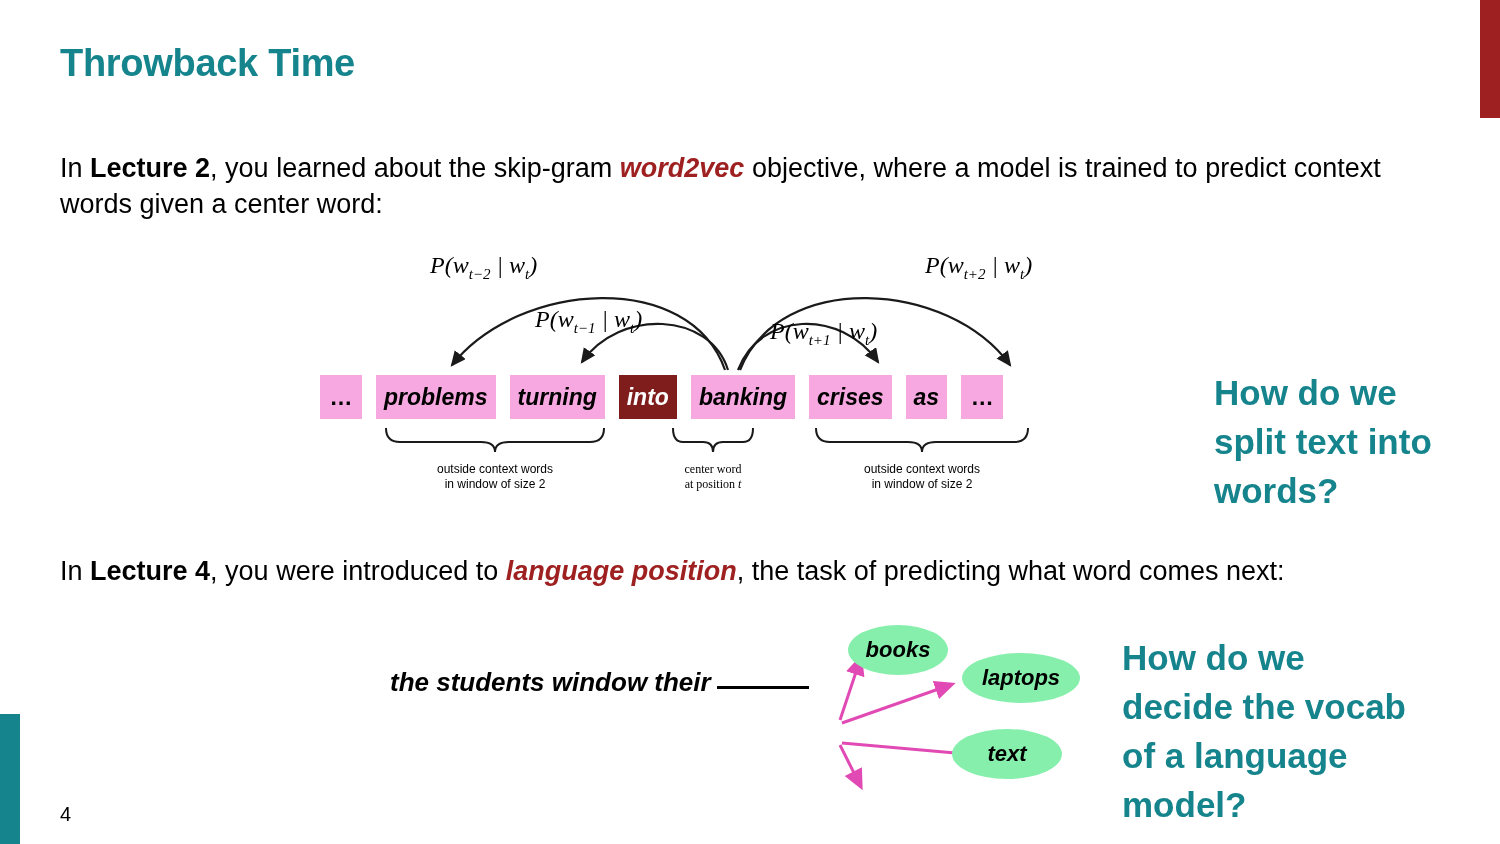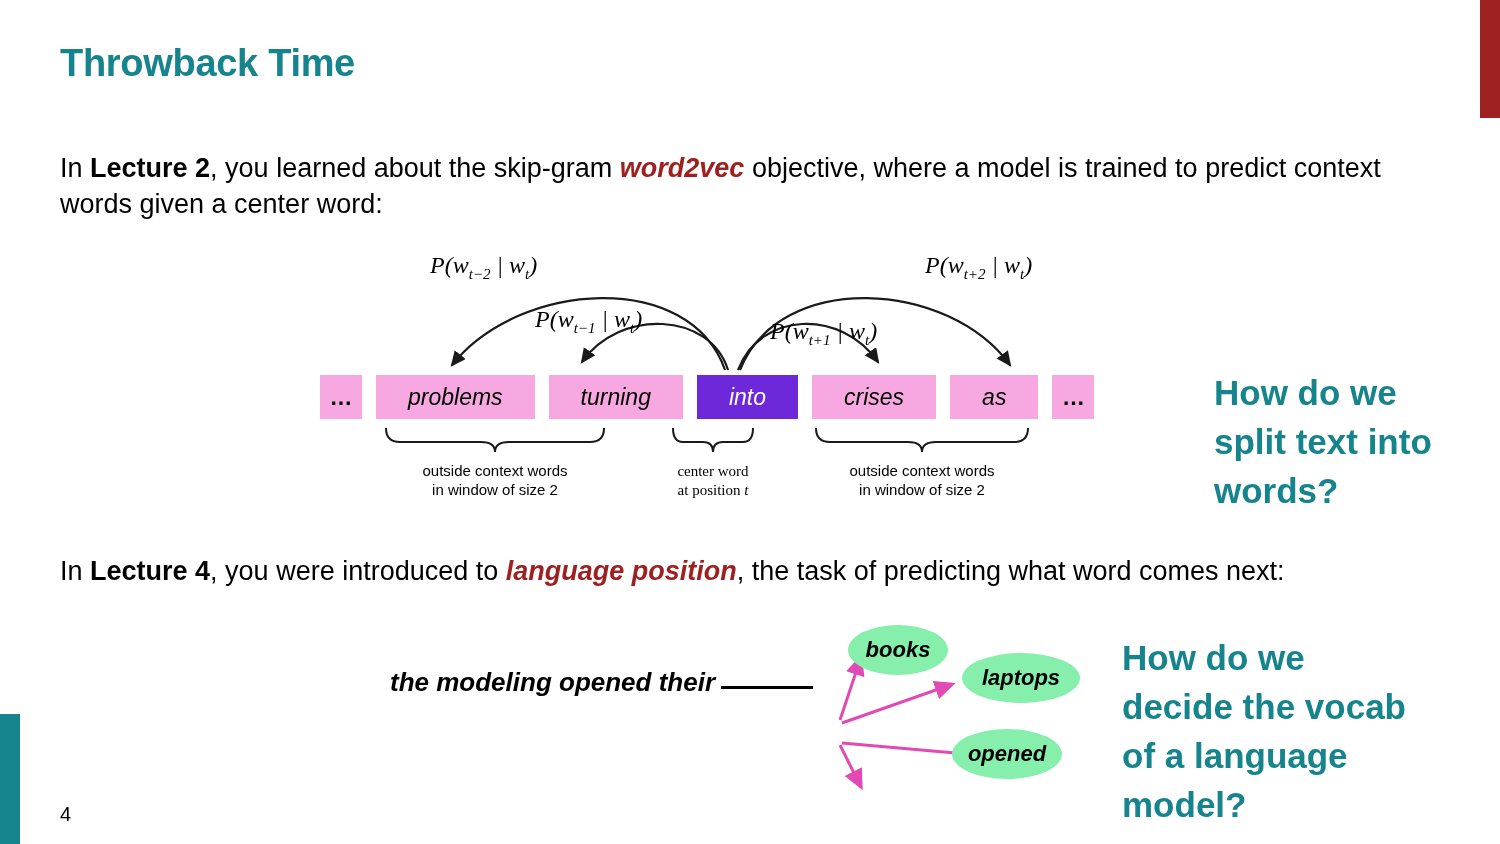--- a/index.html
+++ b/index.html
@@ -77,45 +77,45 @@
     align-items: center;
     gap: 14px;
   }
   .tok {
     height: 44px;
     display: flex;
     align-items: center;
     justify-content: center;
     font-size: 23px;
     font-style: italic;
-    font-weight: normal;
+    font-weight: bold;
     background: #f7a8e0;
     color: #000;
-    padding: 0 32px;
+    padding: 0 8px;
     box-sizing: border-box;
   }
   .tok.ellipsis { width: 42px; padding: 0; font-weight: bold; font-style: normal;}
   .tok.center {
-    background: #6d28d9;
+    background: #7f1d1d;
     color: #ffffff;
   }
   .tok.plain { background: #f7a8e0; }
 
   .prob {
     position: absolute;
     font-size: 24px;
     font-style: italic;
     font-family: "Liberation Serif", serif;
     white-space: nowrap;
   }
   .prob sub { font-size: 15px; }
 
   .brace-label {
     position: absolute;
-    font-size: 15px;
+    font-size: 12px;
     line-height: 1.25;
     text-align: center;
     color: #000;
   }
   .brace-label i { font-style: italic; }
 
   
   .side-q {
     position: absolute;
     color: #16848c;
@@ -211,20 +211,21 @@
   </div>
   <div class="prob" style="left:605px; top:12px;">
     P(<i>w</i><sub>t+2</sub> | <i>w</i><sub>t</sub>)
   </div>
 
   <div class="tokens">
     <div class="tok ellipsis">…</div>
     <div class="tok plain">problems</div>
     <div class="tok plain">turning</div>
     <div class="tok center">into</div>
+    <div class="tok plain">banking</div>
     <div class="tok plain">crises</div>
     <div class="tok plain">as</div>
     <div class="tok ellipsis">…</div>
   </div>
 
   <svg width="865" height="32" style="position:absolute;left:0;top:186px;">
     <path d="M66,2 Q66,16 80,16 L161,16 Q175,16 175,26 Q175,16 189,16 L270,16 Q284,16 284,2" fill="none" stroke="#1a1a1a" stroke-width="2"></path>
     <path d="M353,2 Q353,16 363,16 L383,16 Q393,16 393,26 Q393,16 403,16 L423,16 Q433,16 433,2" fill="none" stroke="#1a1a1a" stroke-width="2"></path>
     <path d="M496,2 Q496,16 510,16 L588,16 Q602,16 602,26 Q602,16 616,16 L694,16 Q708,16 708,2" fill="none" stroke="#1a1a1a" stroke-width="2"></path>
   </svg>
@@ -241,35 +242,35 @@
 </div>
 
 <div class="side-q" id="sideq1">How do we split text into words?</div>
 
 <div class="para" id="para2">
   <span>In </span><span class="b">Lecture 4</span><span>, you were introduced to </span><span class="red-ital">language position</span><span>, the task of predicting what word comes next:</span>
 </div>
 
 <div class="fig2">
   <div class="sentence">
-    <span>the modeling opened their</span><span class="blank-line"></span>
+    <span>the students window their</span><span class="blank-line"></span>
   </div>
 
   <svg width="690" height="200" style="position:absolute;left:0;top:0;">
     <defs>
       <marker id="ah2" markerWidth="9" markerHeight="9" refX="5" refY="3.2" orient="auto">
         <path d="M0,0 L7,3.2 L0,6.4 z" fill="#e14ab4"></path>
       </marker>
     </defs>
     <path d="M450,95 L470,35" fill="none" stroke="#e14ab4" stroke-width="3" marker-end="url(#ah2)"></path>
     <path d="M452,98 L560,60" fill="none" stroke="#e14ab4" stroke-width="3" marker-end="url(#ah2)"></path>
     <path d="M452,118 L588,130" fill="none" stroke="#e14ab4" stroke-width="3" marker-end="url(#ah2)"></path>
     <path d="M450,120 L470,160" fill="none" stroke="#e14ab4" stroke-width="3" marker-end="url(#ah2)"></path>
   </svg>
 
   <div class="bubble" style="left:458px; top:0px; width:100px; height:50px;">books</div>
   <div class="bubble" style="left:572px; top:28px; width:118px; height:50px;">laptops</div>
-  <div class="bubble" style="left:562px; top:104px; width:110px; height:50px;">opened</div>
+  <div class="bubble" style="left:562px; top:104px; width:110px; height:50px;">text</div>
 </div>
 
 <div class="side-q" id="sideq2">How do we decide the vocab of a language model?</div>
 
 <div class="page-num">4</div>
 
 </body></html>

